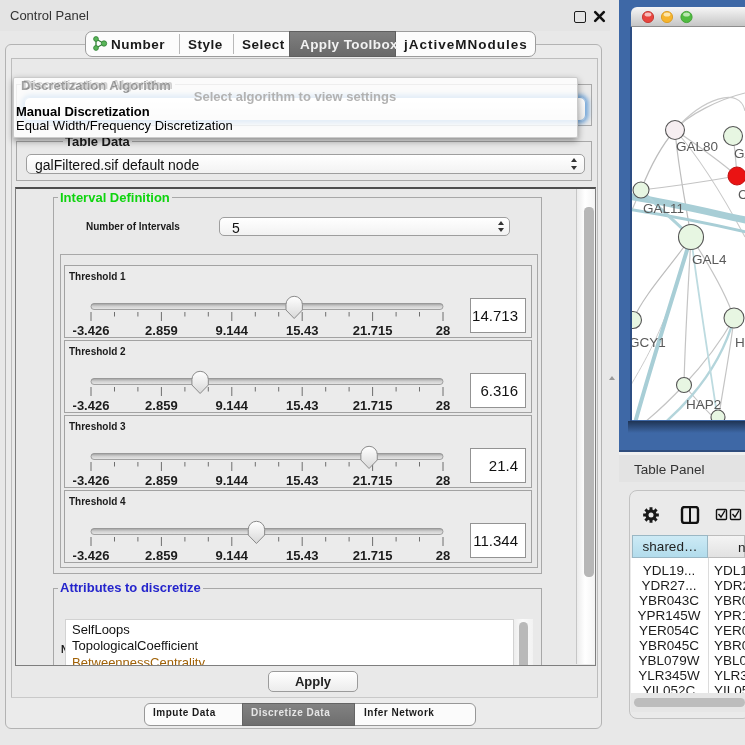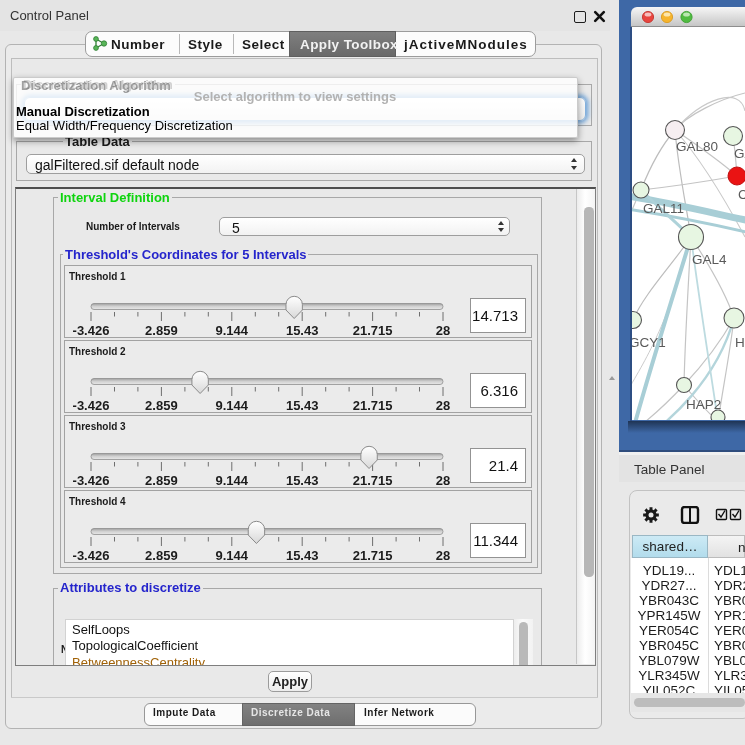--- a/index.html
+++ b/index.html
@@ -63,21 +63,20 @@
 <div class="grp" style="left:37px;top:8px;width:489px;height:377px;"></div>
 <div class="gtitle" style="left:42px;top:1.5px;color:#0ed40e;">Interval Definition</div>
 <div class="abs b13" style="left:70px;top:32px;">Number of Intervals</div>
 <div class="combo" style="left:203px;top:28px;width:291px;height:19px;"></div>
 <div class="abs" style="left:216px;top:31px;font-size:14px;color:#111;">5</div>
 <svg class="abs" style="left:478px;top:29px;" width="14" height="17" viewBox="0 0 14 17">
 <path d="M4 7 L7 3 L10 7 Z" fill="#333"></path>
       <path d="M4 10 L7 14 L10 10 Z" fill="#333"></path>
     </svg>
 <div class="grp" style="left:44px;top:65px;width:477.5px;height:314px;"></div>
-<div class="gtitle" style="left:47px;top:58.5px;color:#2525cc;">Threshold's Coordinates for 5 Intervals</div>
 <div class="sliderrow" style="left:48px;top:76px;width:468px;height:73px;"></div>
 <div class="abs b13" style="left:53px;top:82px;">Threshold 1</div>
 <svg class="abs" style="left:48px;top:76px;" width="468" height="73" viewBox="0 0 468 73">
 <defs>
         <linearGradient id="tg0" x1="0" y1="0" x2="0" y2="1">
 <stop offset="0" stop-color="#9d9d9d"></stop>
           <stop offset="0.45" stop-color="#cfcfcf"></stop>
           <stop offset="1" stop-color="#e8e8e8"></stop>
         </linearGradient>
 <linearGradient id="th0" x1="0" y1="0" x2="0" y2="1">
@@ -234,21 +233,21 @@
 <div class="grp" style="left:37px;top:398.5px;width:489px;height:120px;"></div>
 <div class="gtitle" style="left:42px;top:392px;color:#2525cc;">Attributes to discretize</div>
 <div class="abs b13" style="left:45px;top:409.5px;margin-top:45px;">Numerical Attributes</div>
 <div class="abs" style="left:49px;top:430px;width:449px;height:60px;background:#fff;border:1px solid #d2d2d2;"></div>
 <div class="abs" style="left:56px;top:432.5px;font-size:13px;color:#111;">SelfLoops</div>
 <div class="abs" style="left:56px;top:449.0px;font-size:13px;color:#111;">TopologicalCoefficient</div>
 <div class="abs" style="left:56px;top:465.5px;font-size:13px;color:#a16207;">BetweennessCentrality</div>
 <div class="abs" style="left:498px;top:430px;width:19px;height:60px;background:linear-gradient(to right,#ededed,#fbfbfb 45%,#f2f2f2);"></div>
 <div class="abs" style="left:502.5px;top:433px;width:9px;height:55px;background:#b9b9b9;border-radius:4.5px 4.5px 0 0;"></div>
 </div>
-<div class="abs" style="left:268px;top:671px;width:44px;height:21px;border:1px solid #9b9b9b;border-radius:5px;background:linear-gradient(#ffffff,#ececec);text-align:center;line-height:20px;font-size:13px;font-weight:bold;color:#222;">Apply</div>
+<div class="abs" style="left:268px;top:671px;width:90px;height:21px;border:1px solid #9b9b9b;border-radius:5px;background:linear-gradient(#ffffff,#ececec);text-align:center;line-height:20px;font-size:13px;font-weight:bold;color:#222;">Apply</div>
 <div class="abs" style="left:11px;top:697px;width:587px;height:1px;background:#c9c9c9;"></div>
 <div class="abs" style="left:144px;top:703px;width:332px;height:23px;background:#fbfbfb;border:1px solid #979797;border-radius:6px;"></div>
 <div class="abs" style="left:242px;top:703px;width:113px;height:23px;background:linear-gradient(#828282,#6e6e6e);border:1px solid #646464;"></div>
 <div class="abs b13" style="left:153px;top:707px;letter-spacing:0.5px;">Impute Data</div>
 <div class="abs b13" style="left:251px;top:707px;color:#e6e6e6;letter-spacing:0.5px;">Discretize Data</div>
 <div class="abs b13" style="left:364px;top:707px;letter-spacing:0.5px;">Infer Network</div>
 <div class="abs" style="left:609px;top:376px;width:0;height:0;border-left:3px solid transparent;border-right:3px solid transparent;border-bottom:4px solid #9a9a9a;"></div>
 <div class="abs" style="left:12.5px;top:76.5px;width:565px;height:61px;background:rgba(255,255,255,0.8);border:1px solid rgba(190,190,190,.8);border-radius:2px;box-shadow:0 3px 7px rgba(0,0,0,.4);z-index:50;"></div>
 <div class="abs" style="left:13px;top:88.5px;width:564px;text-align:center;font-size:13px;font-weight:bold;color:#b2b2b2;z-index:51;">Select algorithm to view settings</div>
 <div class="abs" style="left:16px;top:103.5px;font-size:13px;font-weight:bold;color:#000;z-index:51;">Manual Discretization</div>

